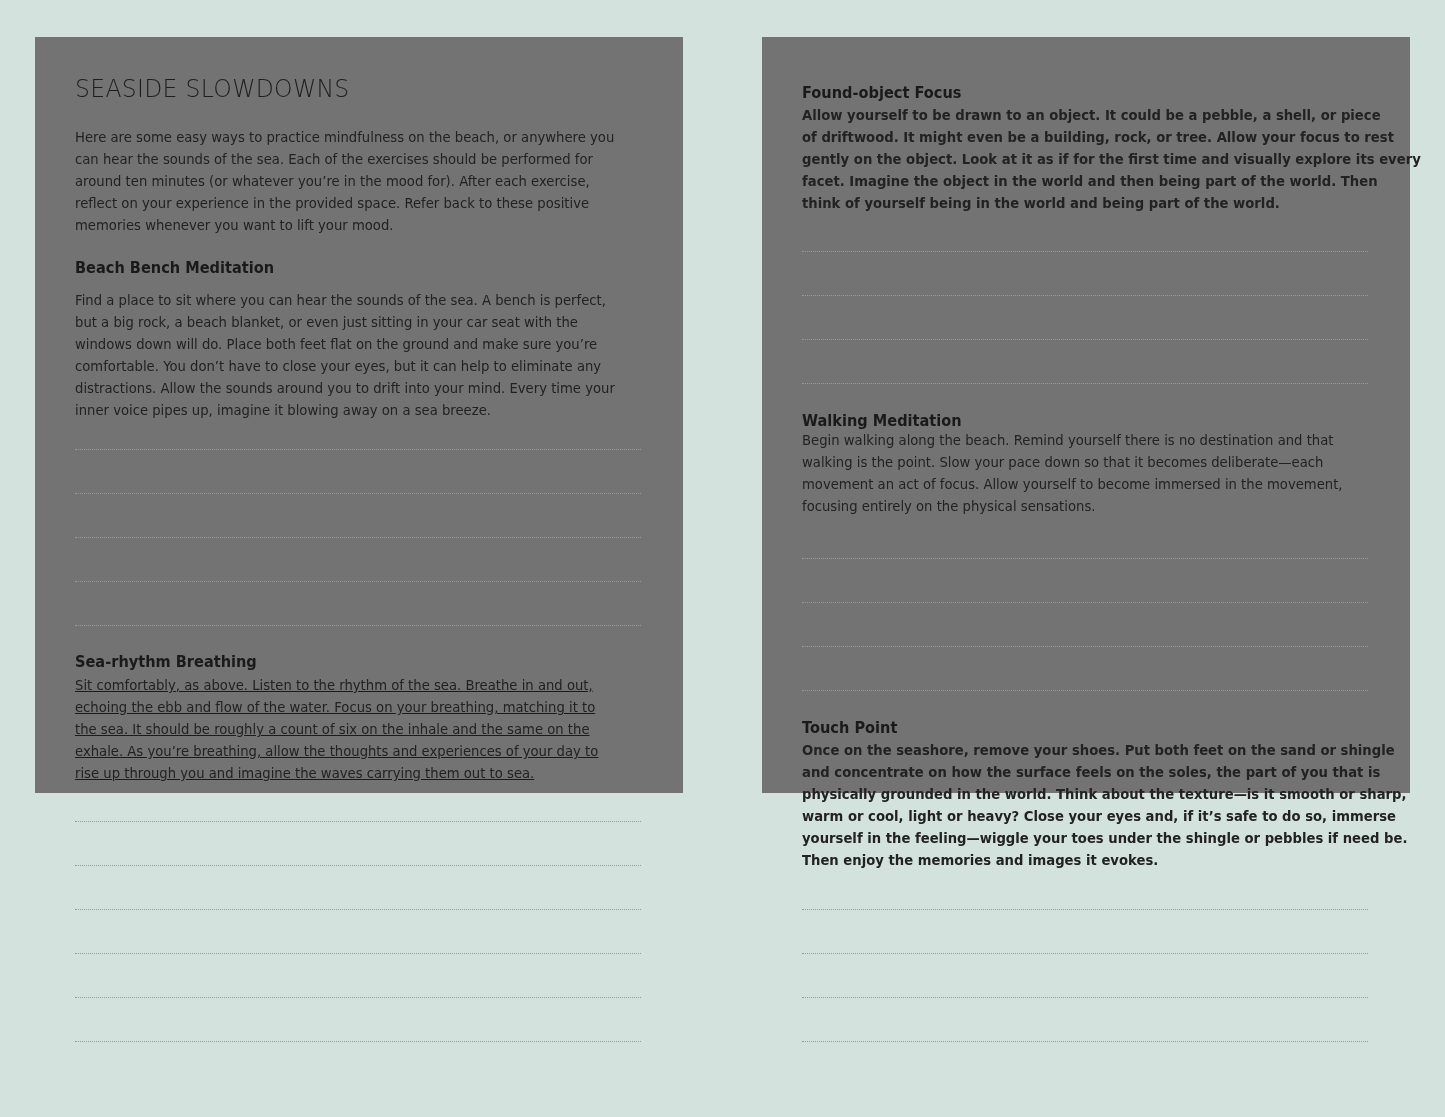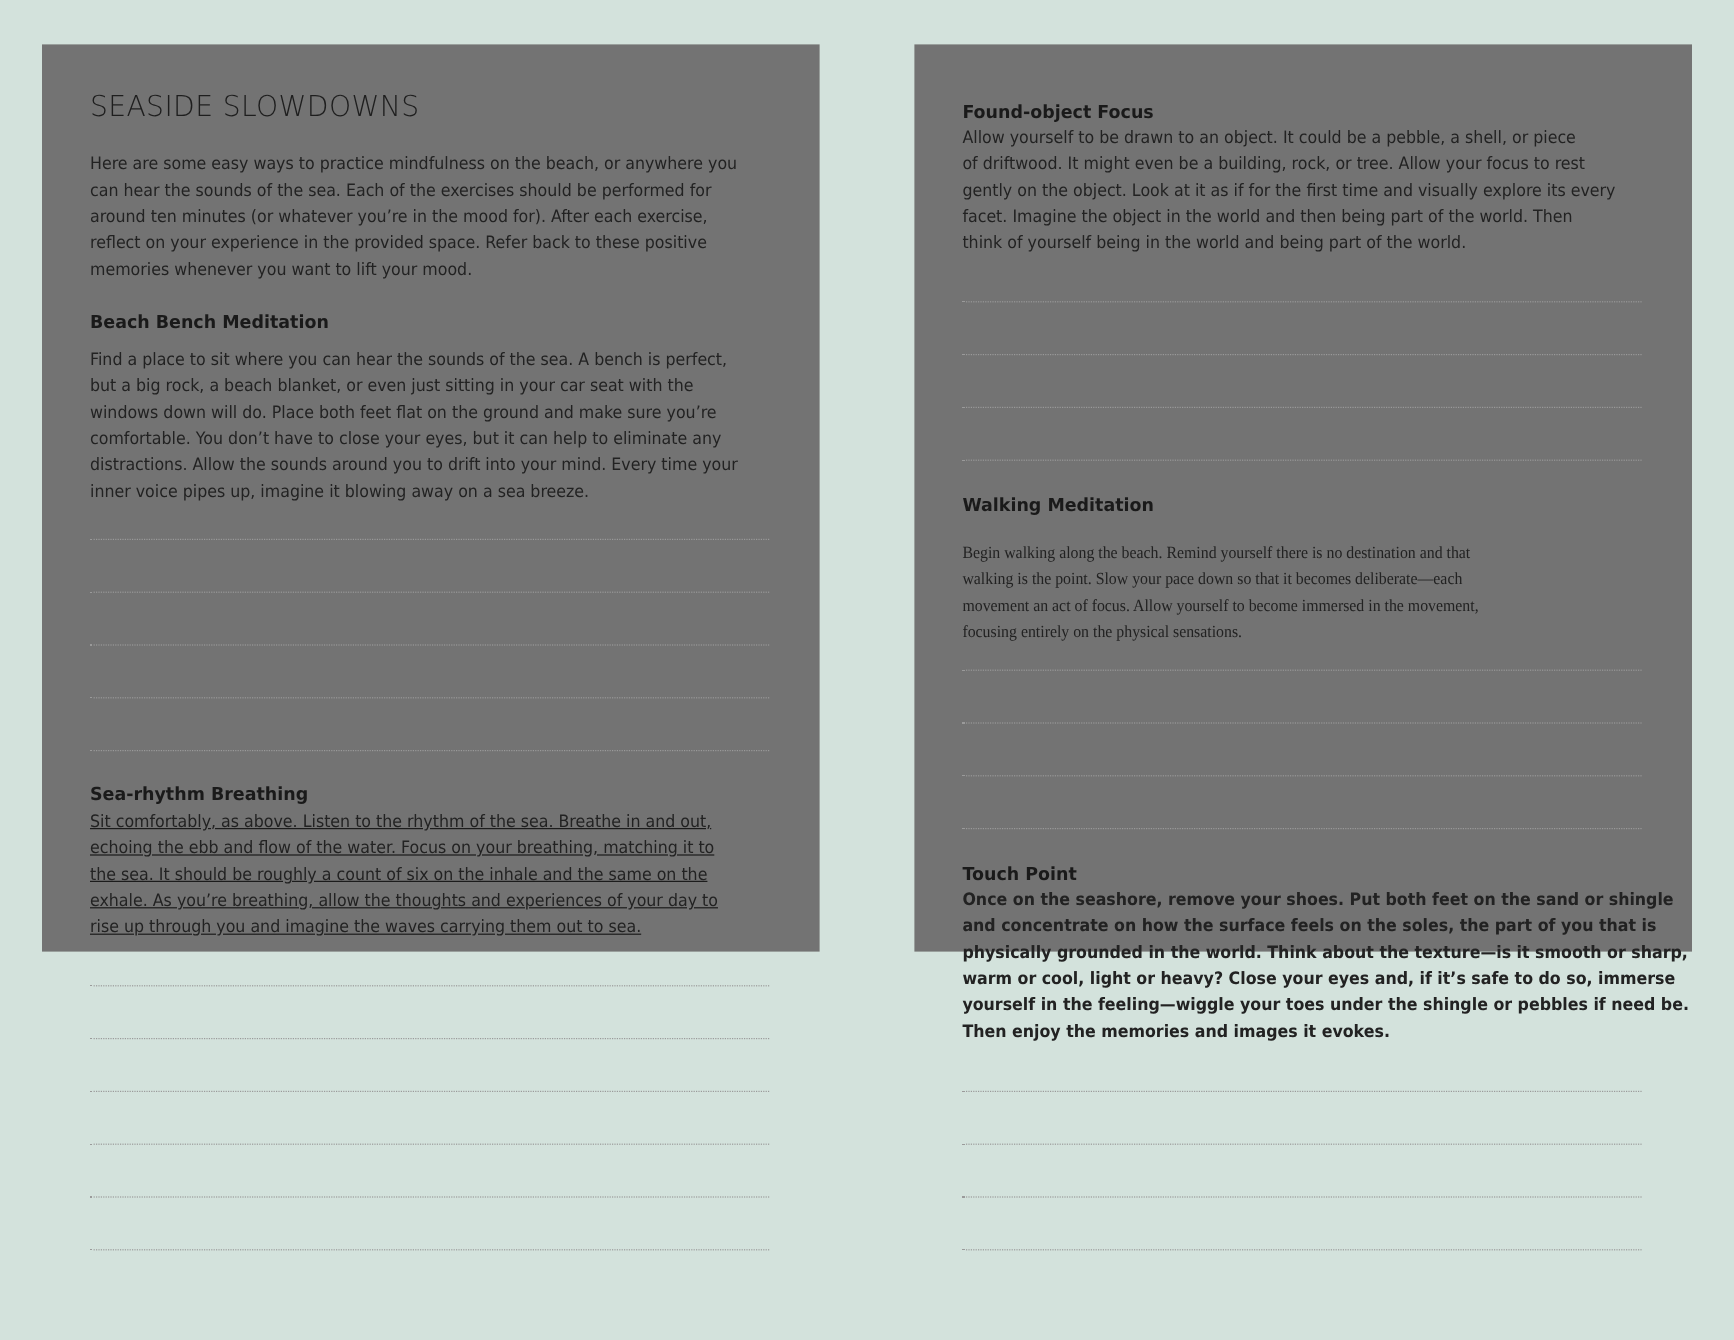--- a/index.html
+++ b/index.html
@@ -76,34 +76,34 @@
   <div class="rule" style="top:828px;"></div>
   <div class="rule" style="top:872px;"></div>
   <div class="rule" style="top:916px;"></div>
   <div class="rule" style="top:960px;"></div>
   <div class="rule" style="top:1004px;"></div>
 </div>
 
 <div class="page" id="page-right">
 
   <div class="abs heading" style="top:45px;">Found-object Focus</div>
-  <div class="abs para" style="top:67px;">
+  <div class="abs para" style="top:67px;font-weight:bold;">
     <span class="ln">Allow yourself to be drawn to an object. It could be a pebble, a shell, or piece</span>
     <span class="ln">of driftwood. It might even be a building, rock, or tree. Allow your focus to rest</span>
     <span class="ln">gently on the object. Look at it as if for the first time and visually explore its every</span>
     <span class="ln">facet. Imagine the object in the world and then being part of the world. Then</span>
     <span class="ln">think of yourself being in the world and being part of the world.</span>
   </div>
   <div class="rule" style="top:214px;"></div>
   <div class="rule" style="top:258px;"></div>
   <div class="rule" style="top:302px;"></div>
   <div class="rule" style="top:346px;"></div>
 
   <div class="abs heading" style="top:373px;">Walking Meditation</div>
-  <div class="abs para" style="top:413px;font-family:Liberation Serif, serif;">
+  <div class="abs para" style="top:392px;">
     <span class="ln">Begin walking along the beach. Remind yourself there is no destination and that</span>
     <span class="ln">walking is the point. Slow your pace down so that it becomes deliberate—each</span>
     <span class="ln">movement an act of focus. Allow yourself to become immersed in the movement,</span>
     <span class="ln">focusing entirely on the physical sensations.</span>
   </div>
   <div class="rule" style="top:521px;"></div>
   <div class="rule" style="top:565px;"></div>
   <div class="rule" style="top:609px;"></div>
   <div class="rule" style="top:653px;"></div>
 

